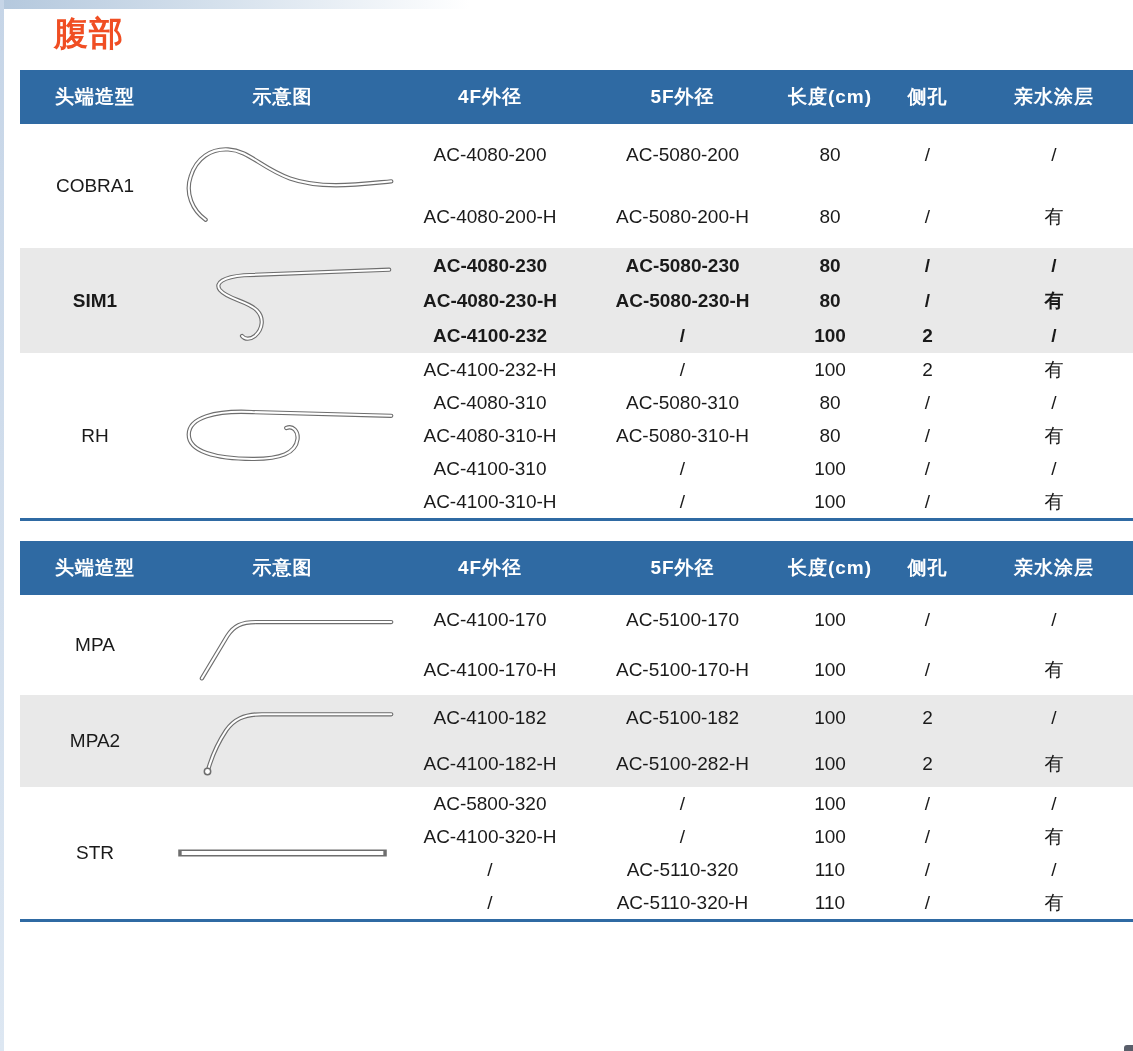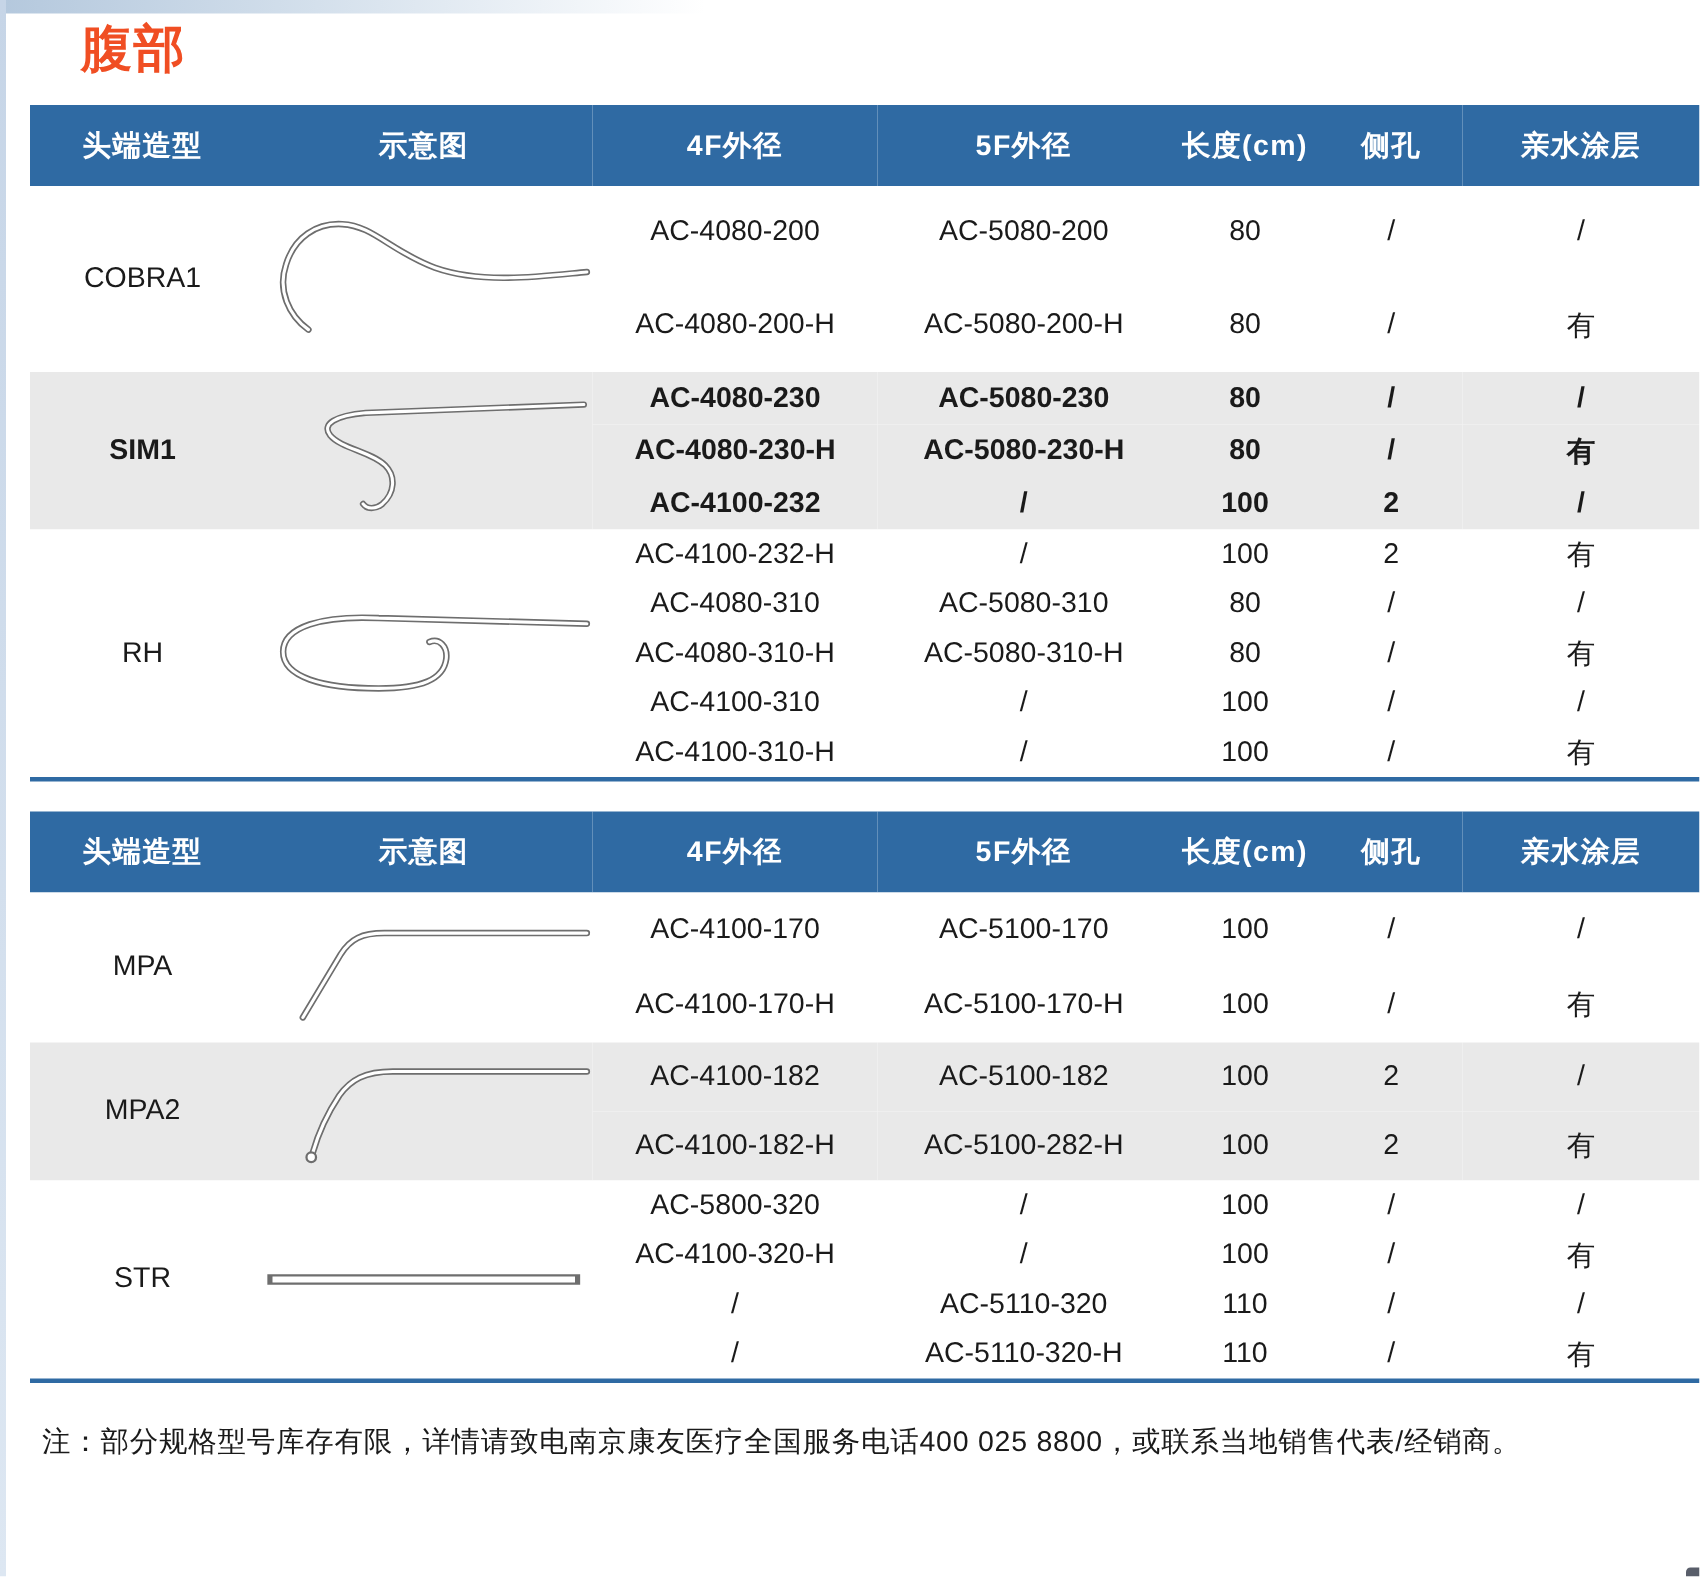--- a/index.html
+++ b/index.html
@@ -310,16 +310,15 @@
         <td>/</td>
         <td>AC-5110-320-H</td>
         <td>110</td>
         <td>/</td>
         <td>有</td>
       </tr>
     </tbody>
   </table>
   <div class="table-rule"></div>
 
-  <p class="footnote">注：部分规格型号库存有限，详情请致电南京康友医疗全国服务电话400 025 8800，或联系当地销售代表/经销商。</p>
 </div>
 
 <div class="corner-mark"></div>
 
 </body></html>

